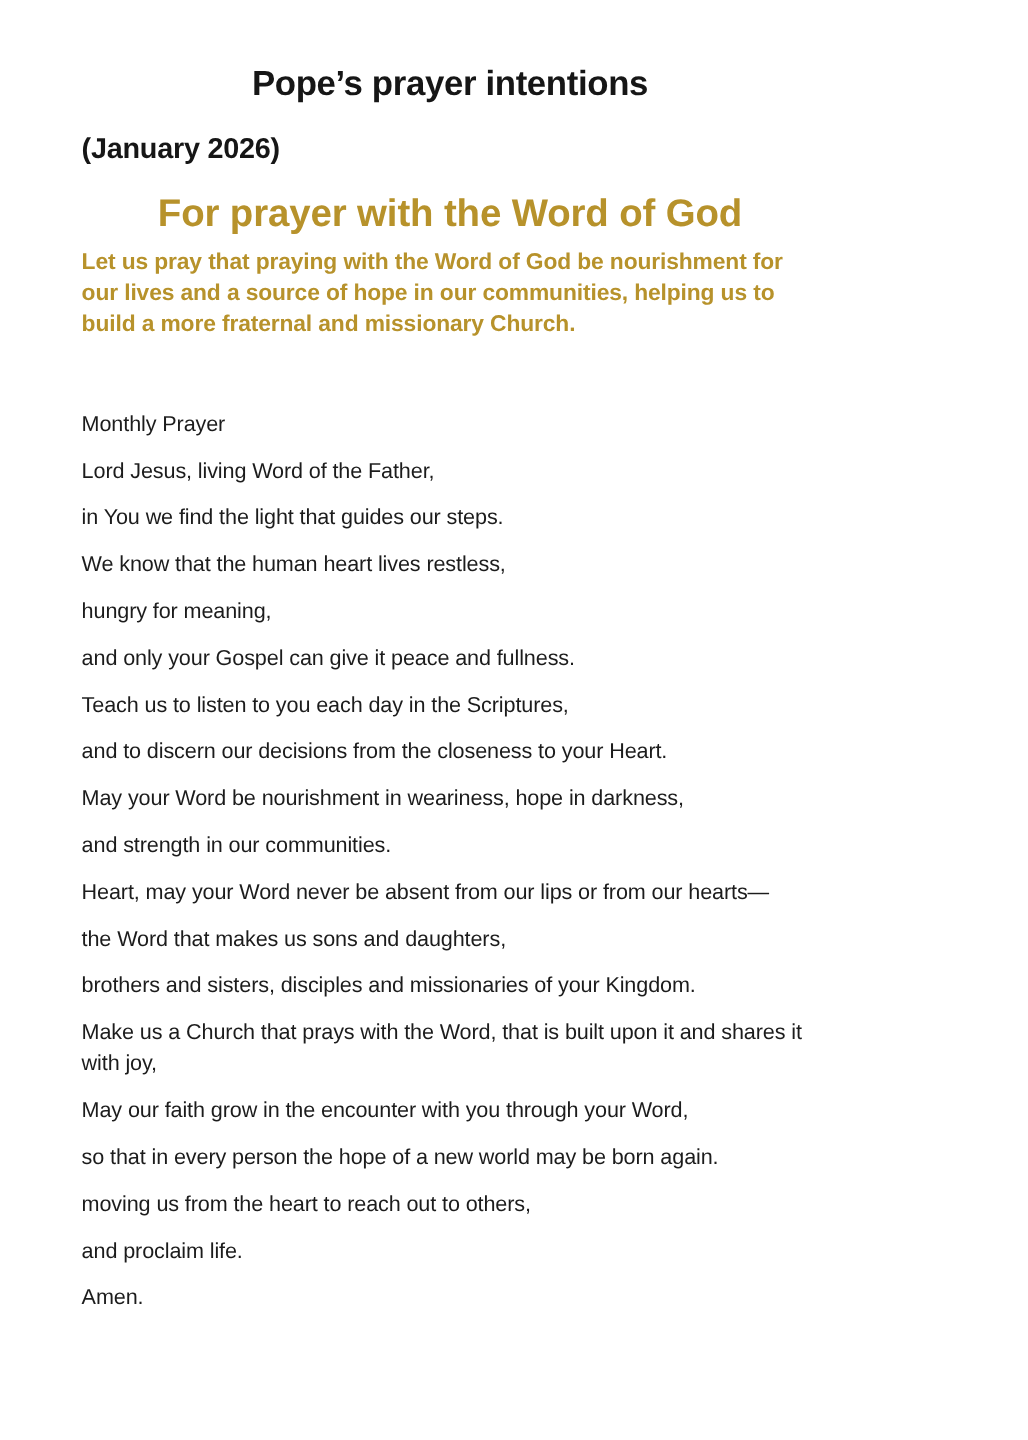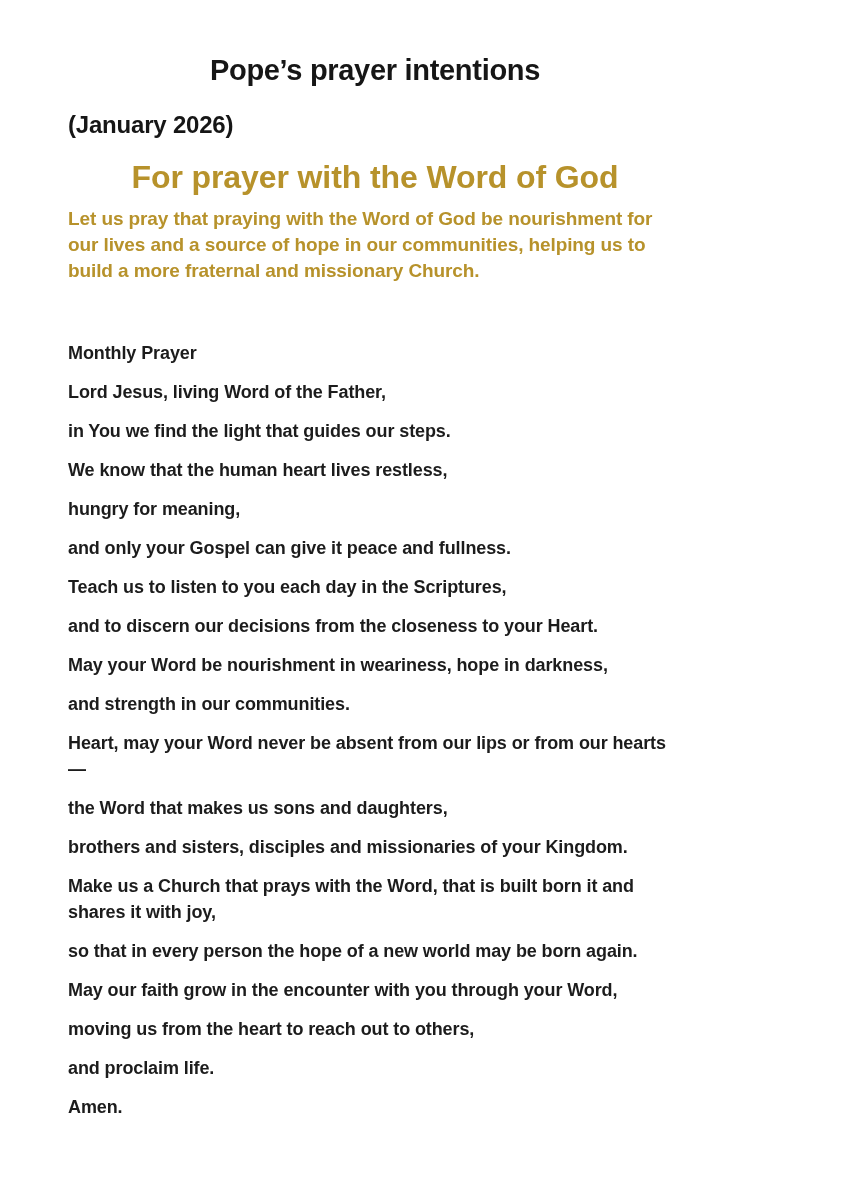--- a/index.html
+++ b/index.html
@@ -59,21 +59,21 @@
     text-align: left;
     color: var(--gold);
     margin: 0 0 0 0;
   }
   .spacer {
     height: 56px;
   }
   .prayer-body p {
     font-size: 18px;
     line-height: 26px;
-    font-weight: 700;
+    font-weight: 400;
     letter-spacing: -0.1px;
     color: var(--ink);
     margin: 0 0 13px 0;
     max-width: 737px;
   }
 </style>
 </head>
 <body>
 
 <div class="page">
@@ -95,20 +95,20 @@
       <p>We know that the human heart lives restless,</p>
       <p>hungry for meaning,</p>
       <p>and only your Gospel can give it peace and fullness.</p>
       <p>Teach us to listen to you each day in the Scriptures,</p>
       <p>and to discern our decisions from the closeness to your Heart.</p>
       <p>May your Word be nourishment in weariness, hope in darkness,</p>
       <p>and strength in our communities.</p>
       <p>Heart, may your Word never be absent from our lips or from our hearts—</p>
       <p>the Word that makes us sons and daughters,</p>
       <p>brothers and sisters, disciples and missionaries of your Kingdom.</p>
-      <p>Make us a Church that prays with the Word, that is built born it and shares it with joy,</p>
+      <p>Make us a Church that prays with the Word, that is built upon it and shares it with joy,</p>
+      <p>May our faith grow in the encounter with you through your Word,</p>
       <p>so that in every person the hope of a new world may be born again.</p>
-      <p>May our faith grow in the encounter with you through your Word,</p>
       <p>moving us from the heart to reach out to others,</p>
       <p>and proclaim life.</p>
       <p>Amen.</p>
     </div>
 </div>
 
 </body></html>

